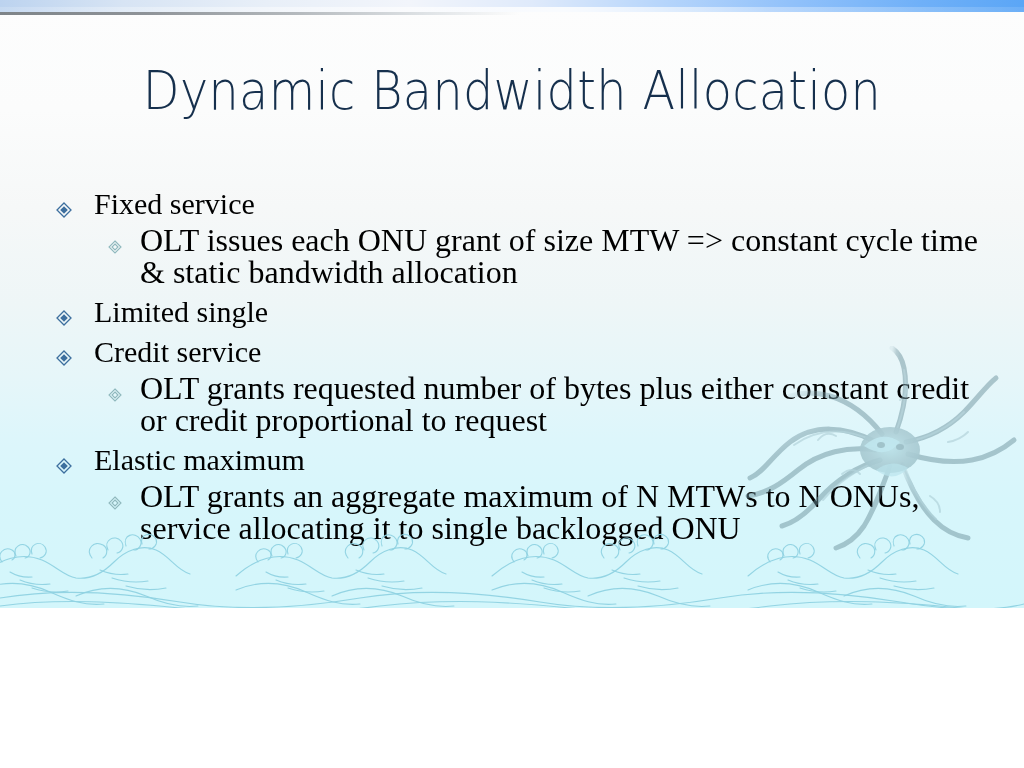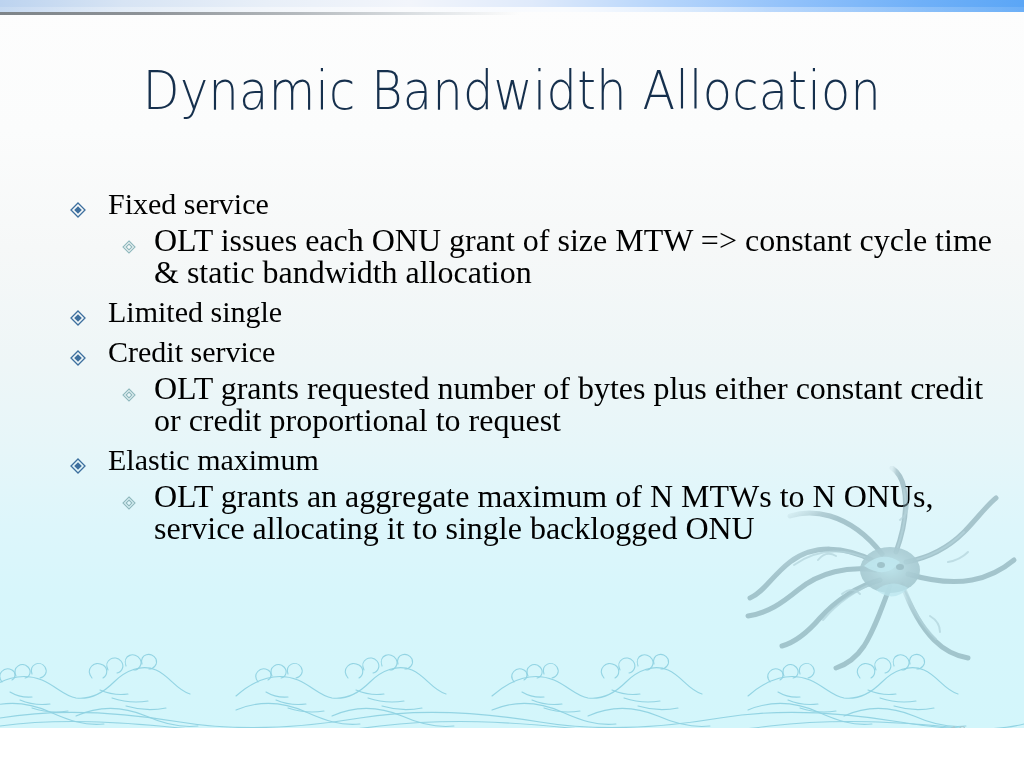--- a/index.html
+++ b/index.html
@@ -3,21 +3,21 @@
 <meta charset="utf-8">
 <style>
   html, body {
     margin: 0;
     padding: 0;
     background: #ffffff;
   }
   #slide {
     position: relative;
     width: 1024px;
-    height: 728px;
+    height: 608px;
     overflow: hidden;
     background: linear-gradient(to bottom,
         #fdfdfd 0%,
         #fbfcfc 18%,
         #f6f8f8 34%,
         #eef6f7 50%,
         #e6f6f9 62%,
         #ddf6fb 72%,
         #d7f6fb 82%,
         #d3f6fb 100%);
@@ -76,21 +76,21 @@
     letter-spacing: 0.4px;
     line-height: 1.1;
     transform: scaleX(0.90);
     transform-origin: center top;
     white-space: nowrap;
   }
 
   
   #body {
     position: absolute;
-    left: 64px;
+    left: 50px;
     top: 184px;
     width: 940px;
     color: #000000;
   }
   .lvl1 {
     position: relative;
     padding-left: 44px;
     font-size: 30px;
     line-height: 39px;
     margin-bottom: 1px;

